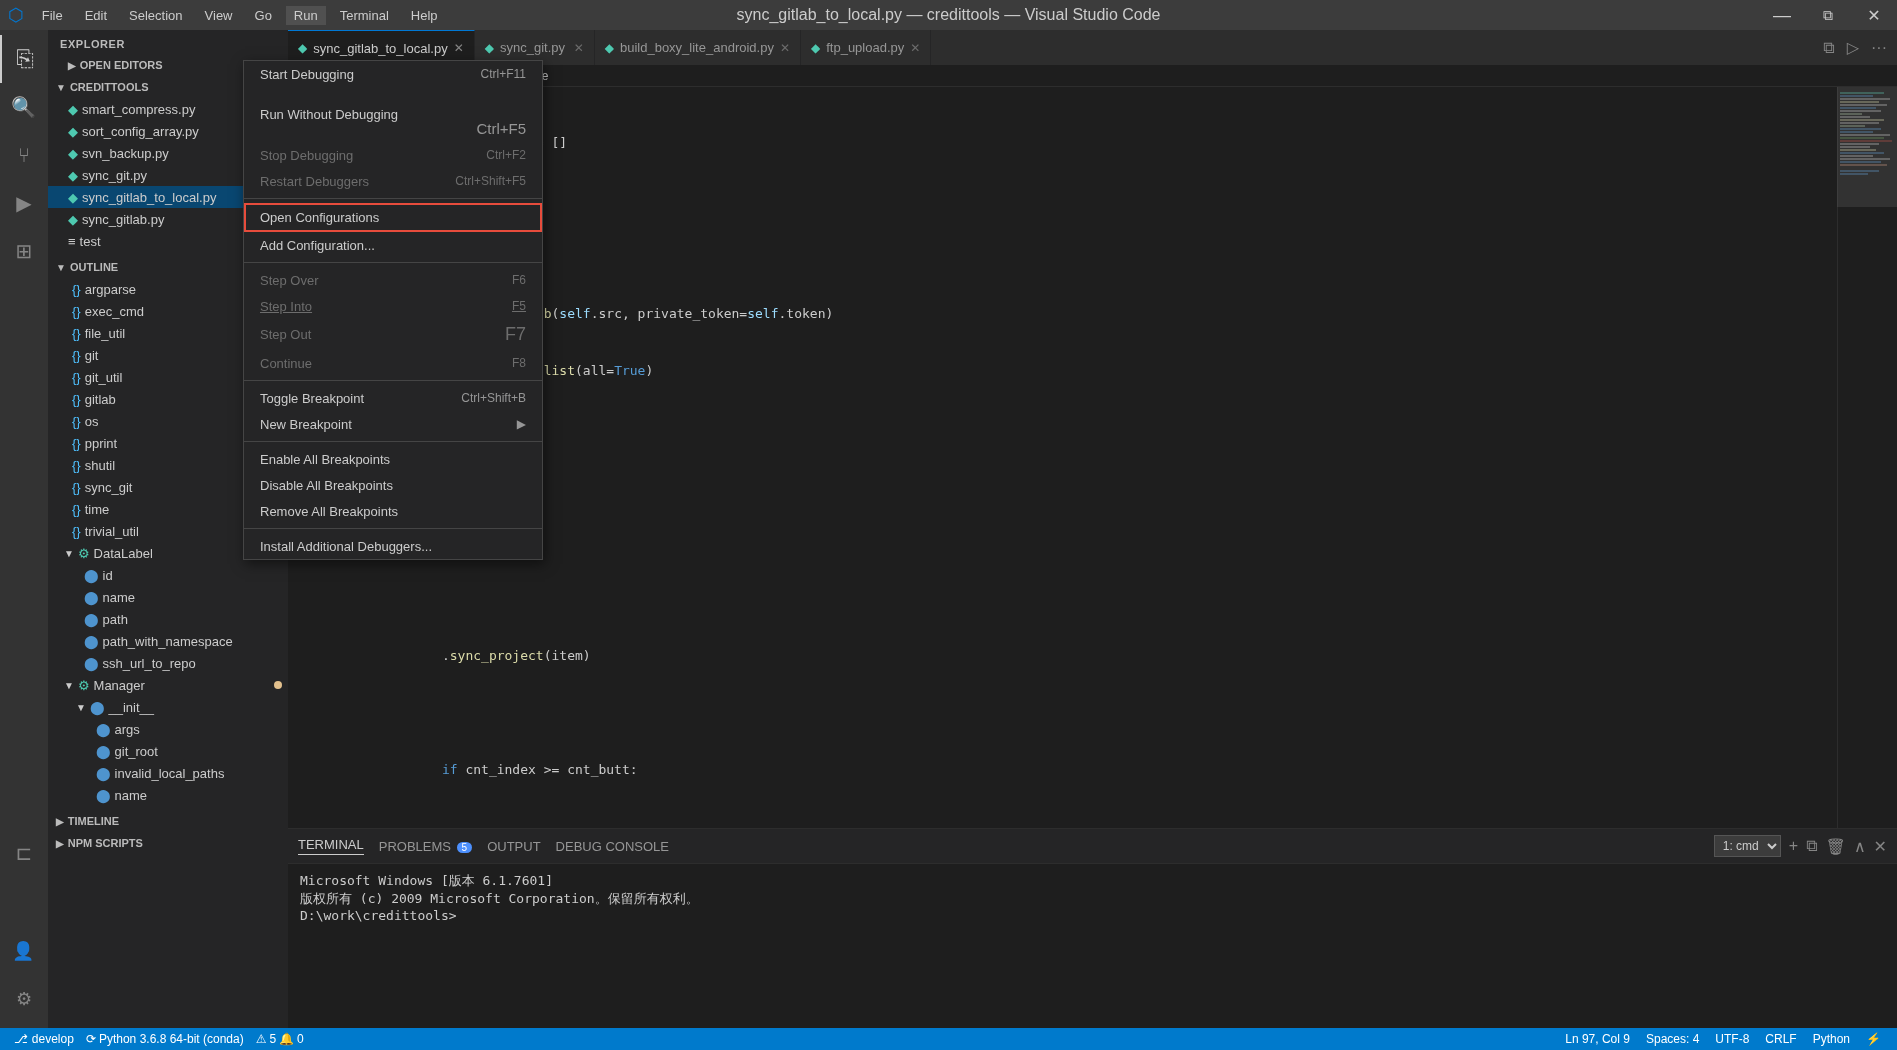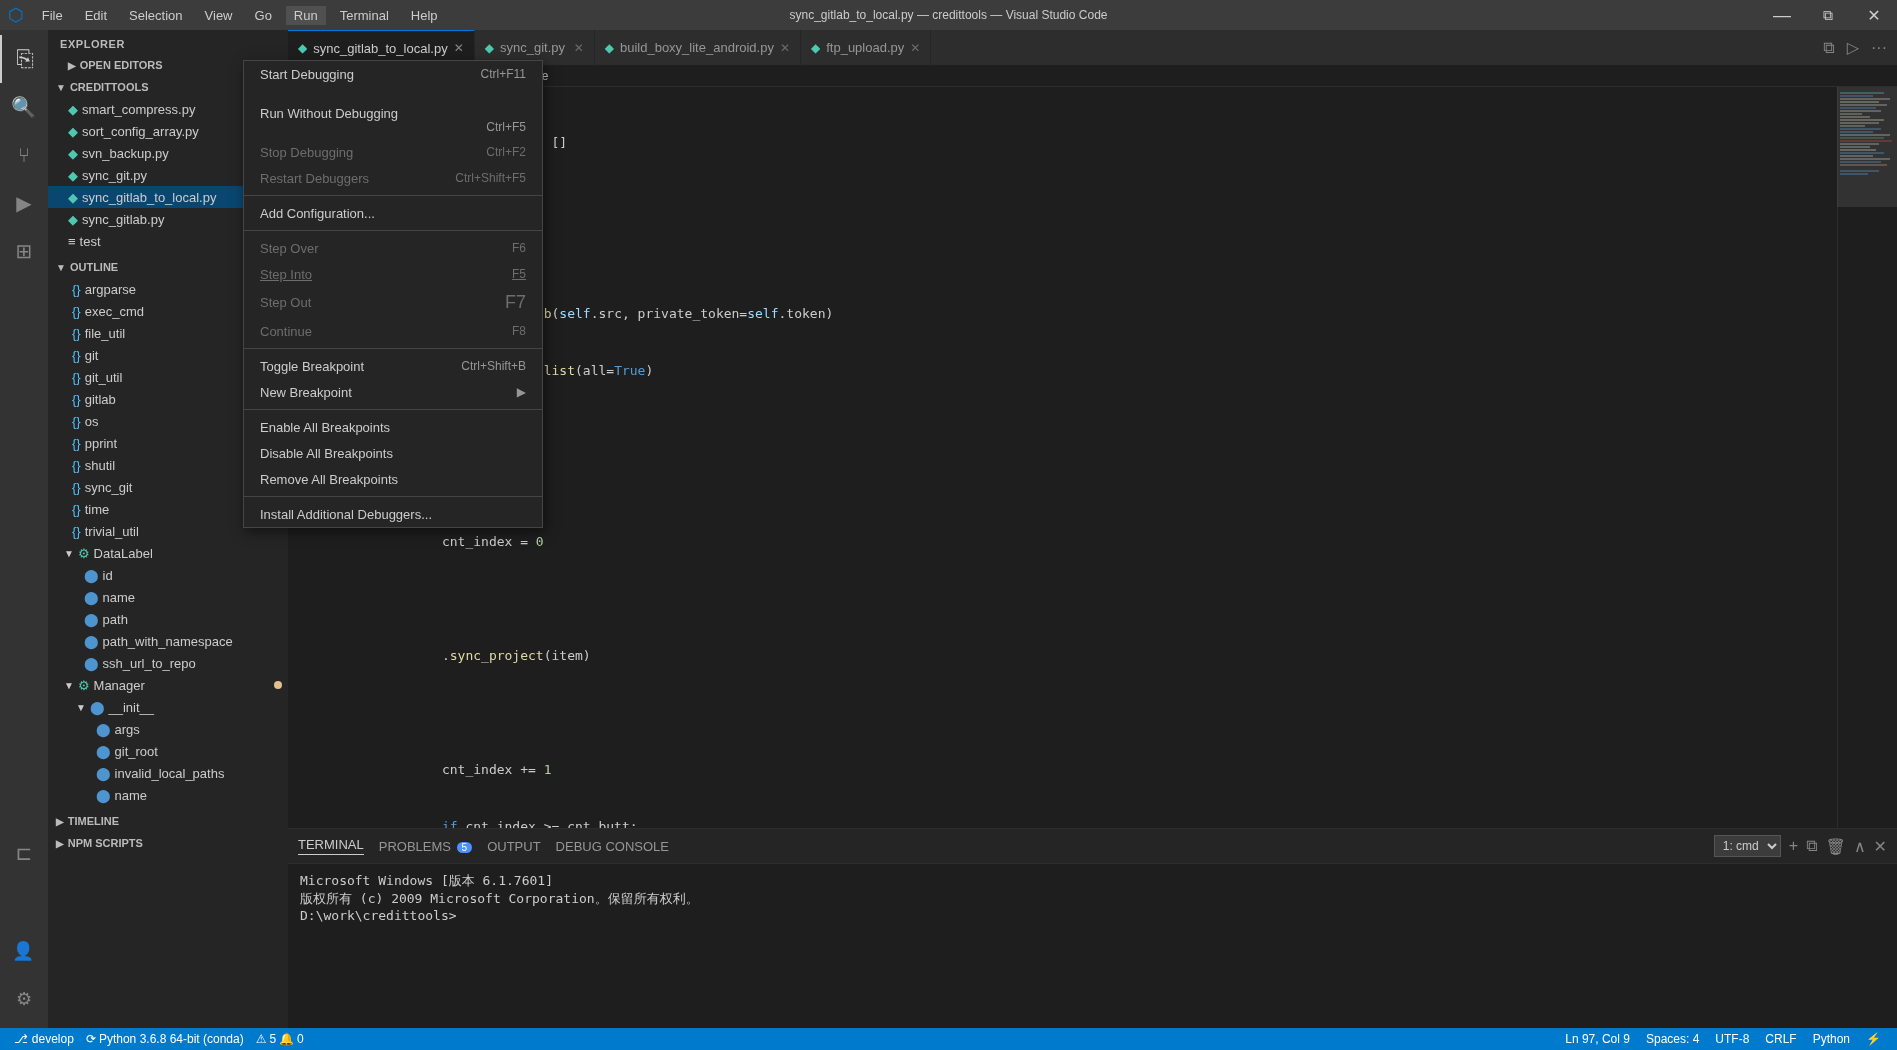--- a/index.html
+++ b/index.html
@@ -16,21 +16,21 @@
     <span style="color:#0078d4; font-size:18px; margin-right:4px;">⬡</span>
     <span style="padding:2px 8px; color:#cccccc; cursor:pointer; font-size:13px;">File</span>
     <span style="padding:2px 8px; color:#cccccc; cursor:pointer; font-size:13px;">Edit</span>
     <span style="padding:2px 8px; color:#cccccc; cursor:pointer; font-size:13px;">Selection</span>
     <span style="padding:2px 8px; color:#cccccc; cursor:pointer; font-size:13px;">View</span>
     <span style="padding:2px 8px; color:#cccccc; cursor:pointer; font-size:13px;">Go</span>
     <span style="padding:2px 8px; color:#cccccc; cursor:pointer; font-size:13px; background:#505050;">Run</span>
     <span style="padding:2px 8px; color:#cccccc; cursor:pointer; font-size:13px;">Terminal</span>
     <span style="padding:2px 8px; color:#cccccc; cursor:pointer; font-size:13px;">Help</span>
   </div>
-  <div style="position:absolute; left:50%; transform:translateX(-50%); color:#cccccc; font-size:12px;text-align:center;">sync_gitlab_to_local.py — credittools — Visual Studio Code</div>
+  <div style="position:absolute; left:50%; transform:translateX(-50%); color:#cccccc; font-size:16px;text-align:center;">sync_gitlab_to_local.py — credittools — Visual Studio Code</div>
   <div style="margin-left:auto; display:flex;">
     <div style="width:46px; height:30px; display:flex; align-items:center; justify-content:center; cursor:pointer; color:#cccccc; font-size:18px;">—</div>
     <div style="width:46px; height:30px; display:flex; align-items:center; justify-content:center; cursor:pointer; color:#cccccc; font-size:14px;">⧉</div>
     <div style="width:46px; height:30px; display:flex; align-items:center; justify-content:center; cursor:pointer; color:#cccccc; font-size:16px;">✕</div>
   </div>
 </div>
 
 <div style="display:flex; flex:1; overflow:hidden; position:relative;">
 
 <div style="width:48px; background:#333333; display:flex; flex-direction:column; align-items:center; padding-top:5px; flex-shrink:0;">
@@ -260,21 +260,20 @@
         <div style="padding-left:10px; min-height:19px;"></div>
         <div style="padding-left:10px; min-height:19px;"><span style="color:#569cd6;">    def </span><span style="color:#dcdcaa;">__init__</span><span style="color:#cccccc;">(</span><span style="color:#9cdcfe;">self</span><span style="color:#cccccc;">):</span></div>
         <div style="padding-left:10px; min-height:19px;"><span style="color:#cccccc;">        gl = </span><span style="color:#4ec9b0;">gitlab</span><span style="color:#cccccc;">.</span><span style="color:#dcdcaa;">Gitlab</span><span style="color:#cccccc;">(</span><span style="color:#9cdcfe;">self</span><span style="color:#cccccc;">.src, private_token=</span><span style="color:#9cdcfe;">self</span><span style="color:#cccccc;">.token)</span></div>
         <div style="padding-left:10px; min-height:19px;"><span style="color:#cccccc;">        op = op.projects.</span><span style="color:#dcdcaa;">list</span><span style="color:#cccccc;">(all=</span><span style="color:#569cd6;">True</span><span style="color:#cccccc;">)</span></div>
         <div style="padding-left:10px; min-height:19px;"><span style="color:#569cd6;">        for </span><span style="color:#cccccc;">in projects:</span></div>
         <div style="padding-left:10px; min-height:19px;"><span style="color:#cccccc;">            cnt_butt = </span><span style="color:#b5cea8;">4</span></div>
         <div style="padding-left:10px; min-height:19px;"><span style="color:#cccccc;">            cnt_index = </span><span style="color:#b5cea8;">0</span></div>
         <div style="padding-left:10px; min-height:19px;"></div>
         <div style="padding-left:10px; min-height:19px;"><span style="color:#cccccc;">            .</span><span style="color:#dcdcaa;">sync_project</span><span style="color:#cccccc;">(item)</span></div>
         <div style="padding-left:10px; min-height:19px;"></div>
-        <div style="padding-left:10px; min-height:19px;"><span style="color:#cccccc;">            cnt_index += </span><span style="color:#b5cea8;">1</span></div>
         <div style="padding-left:10px; min-height:19px;"><span style="color:#569cd6;">            if </span><span style="color:#cccccc;">cnt_index &gt;= cnt_butt:</span></div>
         
         
         
         
         
         
         
         
         
@@ -353,35 +352,39 @@
 <div style="position:absolute; top:30px; left:0; right:0; bottom:0; z-index:100; pointer-events:none;">
   <div style="position:absolute; left:243px; top:0; background:#252526; border:1px solid #454545; box-shadow:2px 4px 12px rgba(0,0,0,0.5); width:300px; pointer-events:all; z-index:200;">
 
     <div style="display:flex; align-items:center; padding:5px 16px; cursor:pointer; color:#cccccc; font-size:13px; min-height:26px; justify-content:space-between;">
       <span>Start Debugging</span>
       <span style="color:#969696; font-size:12px;">Ctrl+F11</span>
     </div>
 
     <div style="display:flex; align-items:center; padding:5px 16px; cursor:pointer; color:#cccccc; font-size:13px; min-height:26px; justify-content:space-between;">
       <span>Run Without Debugging</span>
-      <span style="color:#969696; font-size:12px;margin-top:28px;">Ctrl+F5</span>
+      <span style="color:#969696; font-size:15px;margin-top:28px;">Ctrl+F5</span>
     </div>
 
     <div style="display:flex; align-items:center; padding:5px 16px; cursor:pointer; color:#6d6d6d; font-size:13px; min-height:26px; justify-content:space-between;">
       <span>Stop Debugging</span>
       <span style="color:#6d6d6d; font-size:12px;">Ctrl+F2</span>
     </div>
 
     <div style="display:flex; align-items:center; padding:5px 16px; cursor:pointer; color:#6d6d6d; font-size:13px; min-height:26px; justify-content:space-between;">
       <span>Restart Debuggers</span>
       <span style="color:#6d6d6d; font-size:12px;">Ctrl+Shift+F5</span>
     </div>
 
     <div style="height:1px; background:#454545; margin:4px 0;"></div>
 
+    <div style="display:flex; align-items:center; padding:5px 14px; cursor:pointer; color:#cccccc; font-size:13px; min-height:26px; justify-content:space-between; border:2px solid #e74c3c; background:transparent;">
+      <span>Open Configurations</span>
+      <span style="color:#969696; font-size:12px;"></span>
+    </div>
 
     <div style="display:flex; align-items:center; padding:5px 16px; cursor:pointer; color:#cccccc; font-size:13px; min-height:26px; justify-content:space-between;">
       <span>Add Configuration...</span>
       <span style="color:#969696; font-size:12px;"></span>
     </div>
 
     <div style="height:1px; background:#454545; margin:4px 0;"></div>
 
     <div style="display:flex; align-items:center; padding:5px 16px; cursor:pointer; color:#6d6d6d; font-size:13px; min-height:26px; justify-content:space-between;">
       <span>Step Over</span>

